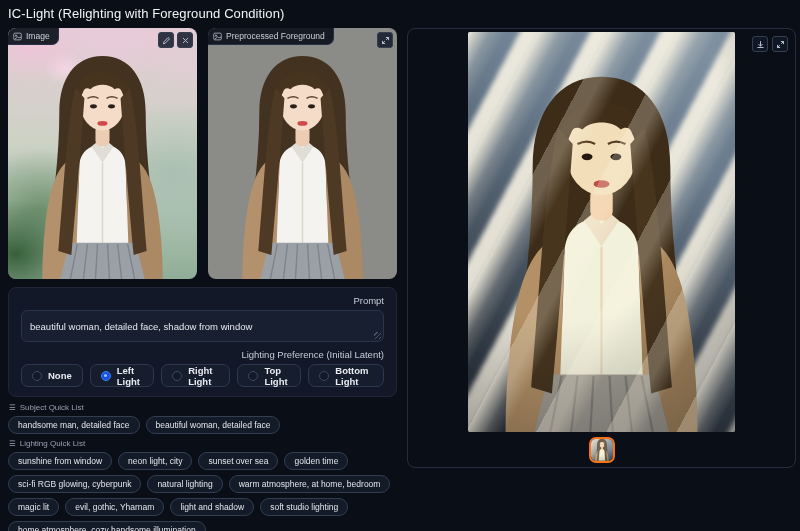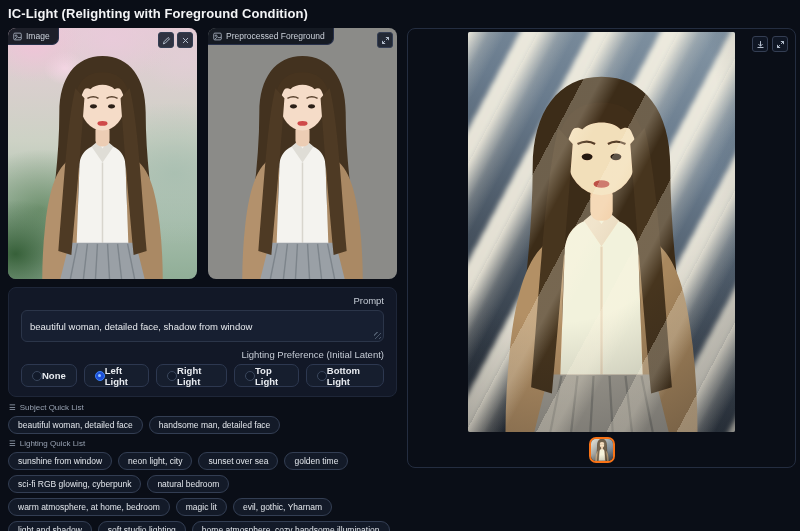--- a/index.html
+++ b/index.html
@@ -2,21 +2,21 @@
 <html><head>
 <meta charset="utf-8">
 <style>
   * { box-sizing: border-box; }
   html,body { margin:0; padding:0; }
   body {
     width:800px; height:531px; overflow:hidden;
     background:#0a0e17; color:#e5e7eb;
     font-family:"Liberation Sans", sans-serif;
   }
-  .page-title { margin:6px 0 7px 8px; font-size:13px; font-weight:700; color:#f3f4f6; letter-spacing:.1px; }
+  .page-title { margin:6px 0 7px 8px; font-size:13px; font-weight:400; color:#f3f4f6; letter-spacing:.1px; }
   .layout { display:flex; gap:10px; margin:0 8px; align-items:flex-start; }
   .left-col { width:389px; flex:none; }
   .right-col { width:389px; flex:none; height:440px; border:1px solid #242d40; border-radius:8px;
                position:relative; display:flex; flex-direction:column; align-items:center; }
 
   
   .image-row { display:flex; gap:11px; margin-bottom:8px; }
   .panel { position:relative; width:189px; height:251px; border-radius:8px; overflow:hidden; background:#151b28; }
   .photo { position:absolute; inset:0; }
   .photo svg.fig { position:absolute; inset:0; width:100%; height:100%; }
@@ -45,21 +45,21 @@
 
   
   .card { background:#121827; border:1px solid #1e2638; border-radius:8px; padding:7px 12px 9px; margin-bottom:6px; }
   .field-label { font-size:9.5px; color:#c6ccd6; margin-bottom:4px;text-align:right; }
   .prompt-wrap { position:relative; margin-bottom:7px; }
   .prompt-input { width:100%; height:32px; background:#171f31; border:1px solid #2b3549; border-radius:6px;
     color:#e7eaee; font-size:9.5px; padding:0 8px; font-family:inherit; }
   .resize-corner { position:absolute; right:3px; bottom:3px; width:7px; height:7px;
     background:repeating-linear-gradient(135deg, transparent 0 2px, #4a5668 2px 3px); }
   .radio-row { display:flex; gap:7px; margin-top:1px; }
-  .radio-chip { display:flex; align-items:center; background:#161e2e; border:1px solid #2d3850;
+  .radio-chip { display:flex; align-items:center; gap:6px; background:#161e2e; border:1px solid #2d3850;
     border-radius:7px; padding:0 10px; height:23px; font-size:9.5px; font-weight:600; color:#e8ebf0; cursor:pointer; }
   .radio-dot { width:10px; height:10px; border-radius:50%; background:#121a2a; border:1px solid #3a475d; position:relative; flex:none; }
   .radio-chip.selected .radio-dot { background:#1d4ed8; border-color:#3b82f6; }
   .radio-chip.selected .radio-dot::after { content:""; position:absolute; inset:2.5px; border-radius:50%; background:#93c5fd; }
 
   
   .q-label { display:flex; align-items:center; gap:4px; font-size:8px; color:#97a1b1; margin:3px 0 4px 1px; }
   .q-label .glyph { font-size:7.5px; }
   .chip-row { display:flex; flex-wrap:wrap; gap:5px 6px; margin-bottom:5px; }
   .chip { background:#131a28; border:1px solid #333e53; border-radius:9px; padding:3px 9px;
@@ -210,35 +210,35 @@
           <span>Bottom Light</span>
         </label>
       </div>
     </div>
 
     <div class="q-label">
       <span class="glyph">☰</span>
       <span>Subject Quick List</span>
     </div>
     <div class="chip-row">
+      <button class="chip">handsome man, detailed face</button>
       <button class="chip">beautiful woman, detailed face</button>
-      <button class="chip">handsome man, detailed face</button>
     </div>
 
     <div class="q-label">
       <span class="glyph">☰</span>
       <span>Lighting Quick List</span>
     </div>
     <div class="chip-row">
       <button class="chip">sunshine from window</button>
       <button class="chip">neon light, city</button>
       <button class="chip">sunset over sea</button>
       <button class="chip">golden time</button>
       <button class="chip">sci-fi RGB glowing, cyberpunk</button>
-      <button class="chip">natural bedroom</button>
+      <button class="chip">natural lighting</button>
       <button class="chip">warm atmosphere, at home, bedroom</button>
       <button class="chip">magic lit</button>
       <button class="chip">evil, gothic, Yharnam</button>
       <button class="chip">light and shadow</button>
       <button class="chip">soft studio lighting</button>
       <button class="chip">home atmosphere, cozy handsome illumination</button>
     </div>
 
   </div>
 

